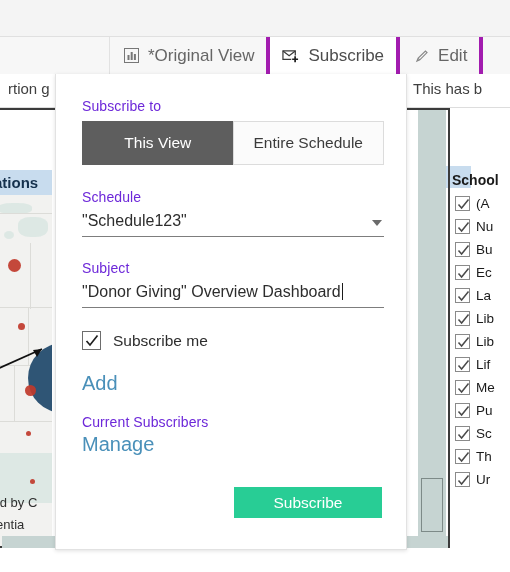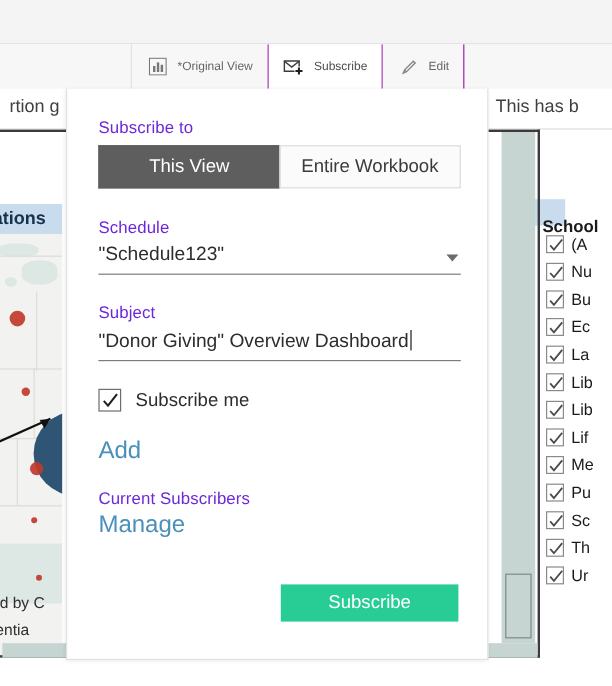--- a/index.html
+++ b/index.html
@@ -39,23 +39,23 @@
     background: #f7f7f7;
     display: flex;
     align-items: stretch;
   }
   .tb-spacer { flex: 0 0 110px; border-right: 1px solid #e2e2e2; background: #f7f7f7; }
   .tb-btn {
     display: flex;
     align-items: center;
     gap: 7px;
     padding: 0 12px;
-    border-right: 1px solid #a21caf;
+    border-right: 4px solid #a21caf;
     color: #666666;
-    font-size: 10px;
+    font-size: 17px;
     white-space: nowrap;
     background: #f7f7f7;
     cursor: default;
   }
   .tb-btn.active { background: #ffffff; color: #4d4d4d; }
   .tb-icon { display: flex; align-items: center; justify-content: center; width: 19px; height: 19px; flex: 0 0 19px; }
   .tb-icon svg { display: block; }
 
   
   .content-strip {
@@ -120,21 +120,21 @@
     left: 440px; top: 140px;
     width: 70px; height: 400px;
     background: #ffffff;
   }
   .filter-swatch {
     position: absolute; left: 5px; top: 26px;
     width: 26px; height: 22px;
     background: #c8dcee;
   }
   .filter-head {
-    position: absolute; left: 12px; top: 40px;
+    position: absolute; left: 12px; top: 32px;
     font-size: 14px; font-weight: bold; color: #1a1a1a;
     white-space: nowrap;
   }
   .filter-list { position: absolute; left: 15px; top: 52px; }
   .filter-item {
     display: flex; align-items: center; gap: 6px;
     height: 23px;
     white-space: nowrap;
   }
   .cbx {
@@ -199,21 +199,21 @@
     font-size: 14px;
     color: #6d28d9;
     margin-bottom: 7px;
     letter-spacing: .1px;
   }
 
   
   .seg {
     display: flex;
     width: 302px;
-    height: 36px;
+    height: 44px;
     margin-bottom: 24px;
   }
   .seg-opt {
     flex: 1;
     display: flex; align-items: center; justify-content: center;
     font-size: 15.5px;
     border: 1px solid #dcdcdc;
     background: #fbfbfb;
     color: #3b3b3b;
     cursor: default;
@@ -498,21 +498,21 @@
     <div class="hscroll-track"></div>
     <div class="hscroll-thumb"></div>
   </div>
 
   <div class="popover">
     <div class="pop-inner">
 
       <div class="field-label">Subscribe to</div>
       <div class="seg">
         <div class="seg-opt selected">This View</div>
-        <div class="seg-opt">Entire Workbook</div>
+        <div class="seg-opt">Entire Schedule</div>
       </div>
 
       <div class="field-label">Schedule</div>
       <div class="uline">
         <div class="uline-val">"Schedule123"</div>
         <span class="caret-dn"></span>
       </div>
 
       <div class="field-label">Subject</div>
       <div class="uline">

